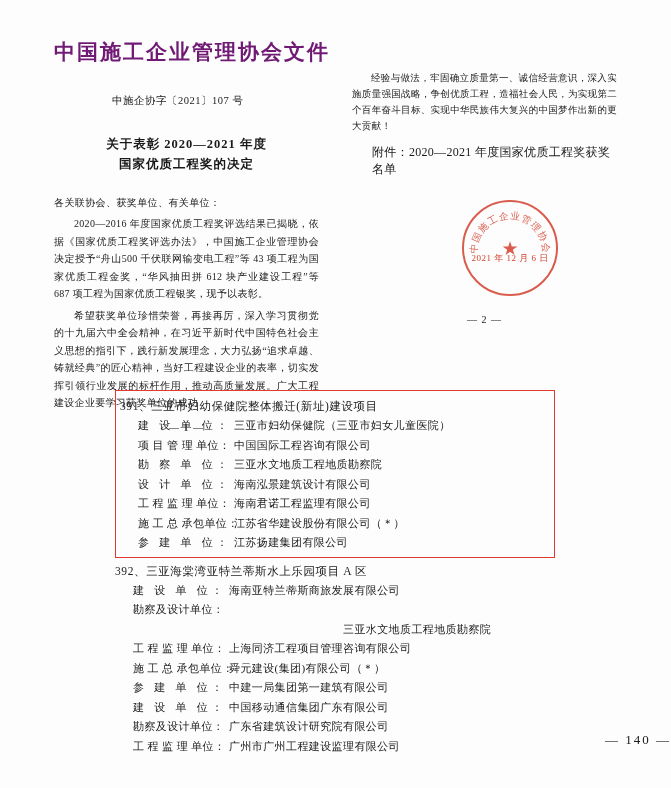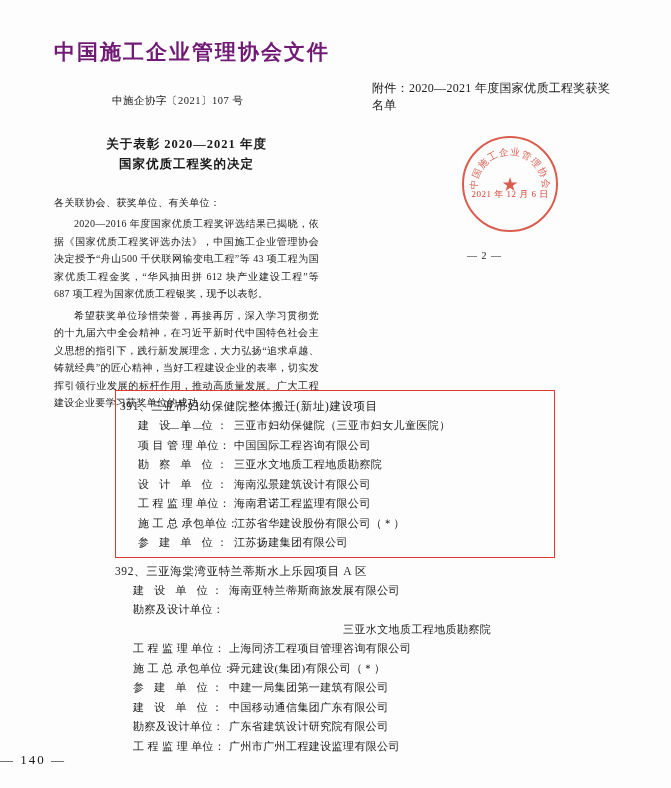--- a/index.html
+++ b/index.html
@@ -192,23 +192,23 @@
   .highlight-box {
     border: 1.6px solid #e03a2f;
     padding: 3px 4px 4px 4px;
     box-sizing: border-box;
     margin-bottom: 3px;
     width: 440px;
   }
   .footer-page {
     position: absolute;
     left: 0;
-    top: 752px;
+    top: 732px;
     width: 671px;
-    text-align: left;
+    text-align: right;
     font-size: 13px;
     letter-spacing: 2px;
   }
 </style>
 </head>
 <body>
 
 <div class="page">
 
   <div class="top-area">
@@ -220,20 +220,21 @@
         <div>关于表彰 2020—2021 年度</div>
         <div>国家优质工程奖的决定</div>
       </div>
       <div class="salutation">各关联协会、获奖单位、有关单位：</div>
       <div class="body-par">2020—2016 年度国家优质工程奖评选结果已揭晓，依据《国家优质工程奖评选办法》，中国施工企业管理协会决定授予“舟山500 千伏联网输变电工程”等 43 项工程为国家优质工程金奖，“华风抽田拼 612 块产业建设工程”等 687 项工程为国家优质工程银奖，现予以表彰。</div>
       <div class="body-par">希望获奖单位珍惜荣誉，再接再厉，深入学习贯彻党的十九届六中全会精神，在习近平新时代中国特色社会主义思想的指引下，践行新发展理念，大力弘扬“追求卓越、铸就经典”的匠心精神，当好工程建设企业的表率，切实发挥引领行业发展的标杆作用，推动高质量发展。广大工程建设企业要学习获奖单位的成功</div>
       <div class="page-mark">— 1 —</div>
     </div>
 
     <div class="col-right">
+      <div class="right-par">经验与做法，牢固确立质量第一、诚信经营意识，深入实施质量强国战略，争创优质工程，造福社会人民，为实现第二个百年奋斗目标、实现中华民族伟大复兴的中国梦作出新的更大贡献！</div>
       <div class="attach-line">附件：2020—2021 年度国家优质工程奖获奖名单</div>
 
       <div class="seal-wrap">
         <div class="seal">
           <svg class="seal-arc" viewBox="0 0 92 92">
             <defs>
               <path id="arcpath" d="M 13,50 A 33,33 0 0 1 79,50"></path>
             </defs>
             <text>
               <textPath href="#arcpath" startOffset="50%" text-anchor="middle">中国施工企业管理协会</textPath>

